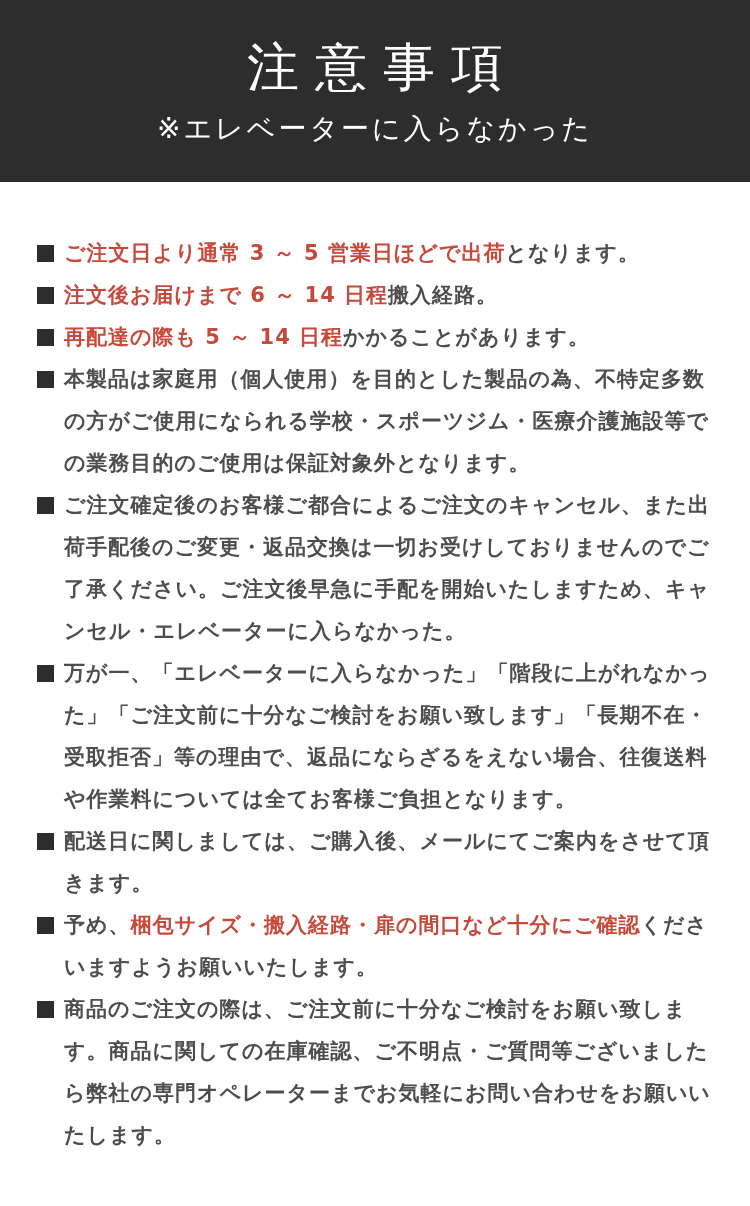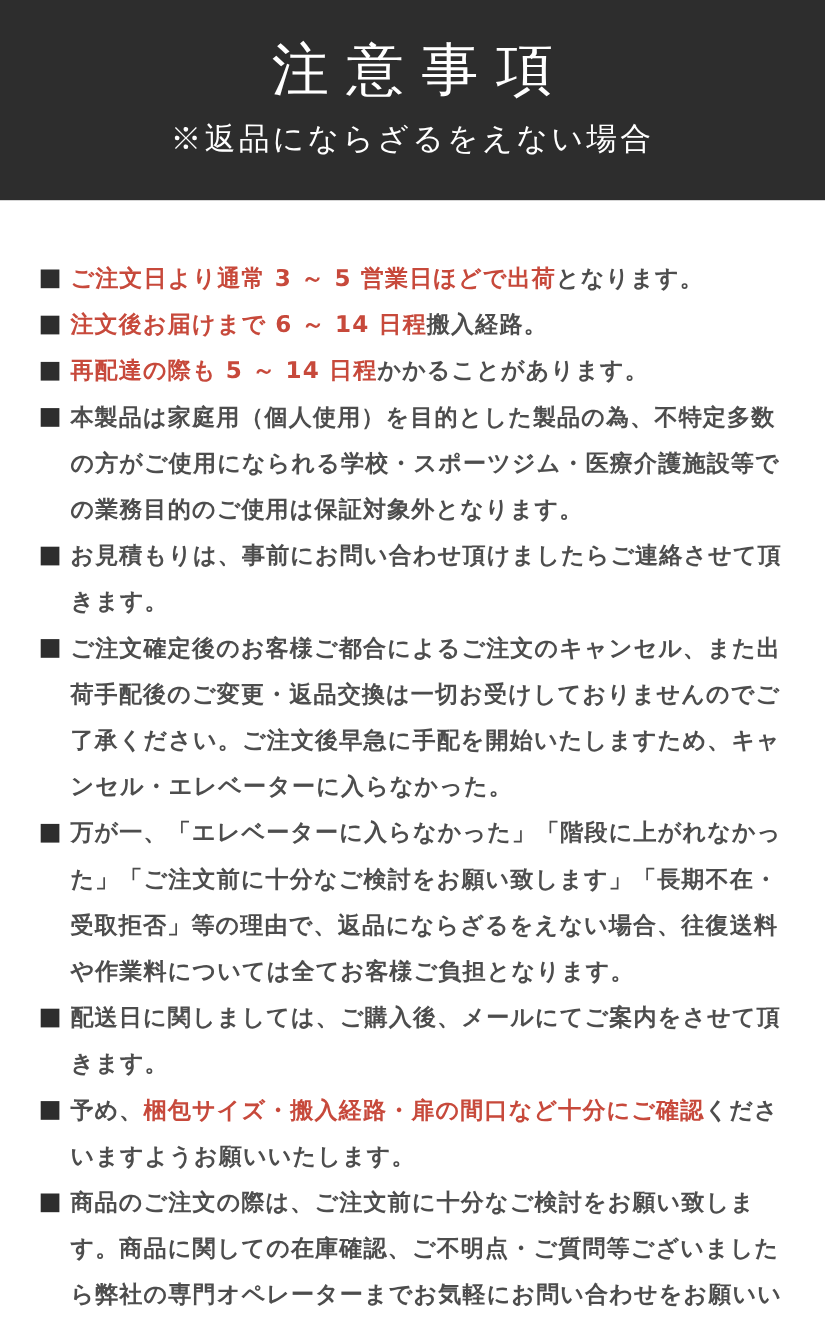--- a/index.html
+++ b/index.html
@@ -19,21 +19,20 @@
   .header {
     width: 100%;
     height: 182px;
     background: var(--header-bg, #2d2d2d);
     color: var(--header-text, #ffffff);
     display: flex;
     flex-direction: column;
     align-items: center;
     justify-content: center;
     padding-top: 2px;
-    font-family: Liberation Mono, monospace;
   }
   .header-title {
     font-size: 52px;
     font-weight: 500;
     letter-spacing: 16px;
     text-indent: 16px;
     line-height: 1.1;
     margin-bottom: 16px;
   }
   .header-subtitle {
@@ -66,21 +65,21 @@
   }
   .seg-red { color: var(--accent-red, #c7493b); }
   .seg-normal { color: inherit; }
 </style>
 </head>
 <body>
 
 <div class="page">
   <header class="header">
     <div class="header-title">注意事項</div>
-    <div class="header-subtitle">※返品にならざるをえない場合</div>
+    <div class="header-subtitle">※エレベーターに入らなかった</div>
   </header>
 
   <div class="notes">
   <div class="note-item">
     <span class="bullet"></span>
     <span class="note-text"><span class="seg-red">ご注文日より通常 3 ～ 5 営業日ほどで出荷</span><span class="seg-normal">となります。</span></span>
   </div>
 
   <div class="note-item">
     <span class="bullet"></span>
@@ -90,24 +89,20 @@
   <div class="note-item">
     <span class="bullet"></span>
     <span class="note-text"><span class="seg-red">再配達の際も 5 ～ 14 日程</span><span class="seg-normal">かかることがあります。</span></span>
   </div>
 
   <div class="note-item">
     <span class="bullet"></span>
     <span class="note-text"><span class="seg-normal">本製品は家庭用（個人使用）を目的とした製品の為、不特定多数の方がご使用になられる学校・スポーツジム・医療介護施設等での業務目的のご使用は保証対象外となります。</span></span>
   </div>
 
-  <div class="note-item">
-    <span class="bullet"></span>
-    <span class="note-text"><span class="seg-normal">お見積もりは、事前にお問い合わせ頂けましたらご連絡させて頂きます。</span></span>
-  </div>
 
   <div class="note-item">
     <span class="bullet"></span>
     <span class="note-text"><span class="seg-normal">ご注文確定後のお客様ご都合によるご注文のキャンセル、また出荷手配後のご変更・返品交換は一切お受けしておりませんのでご了承ください。ご注文後早急に手配を開始いたしますため、キャンセル・エレベーターに入らなかった。</span></span>
   </div>
 
   <div class="note-item">
     <span class="bullet"></span>
     <span class="note-text"><span class="seg-normal">万が一、「エレベーターに入らなかった」「階段に上がれなかった」「ご注文前に十分なご検討をお願い致します」「長期不在・受取拒否」等の理由で、返品にならざるをえない場合、往復送料や作業料については全てお客様ご負担となります。</span></span>
   </div>

